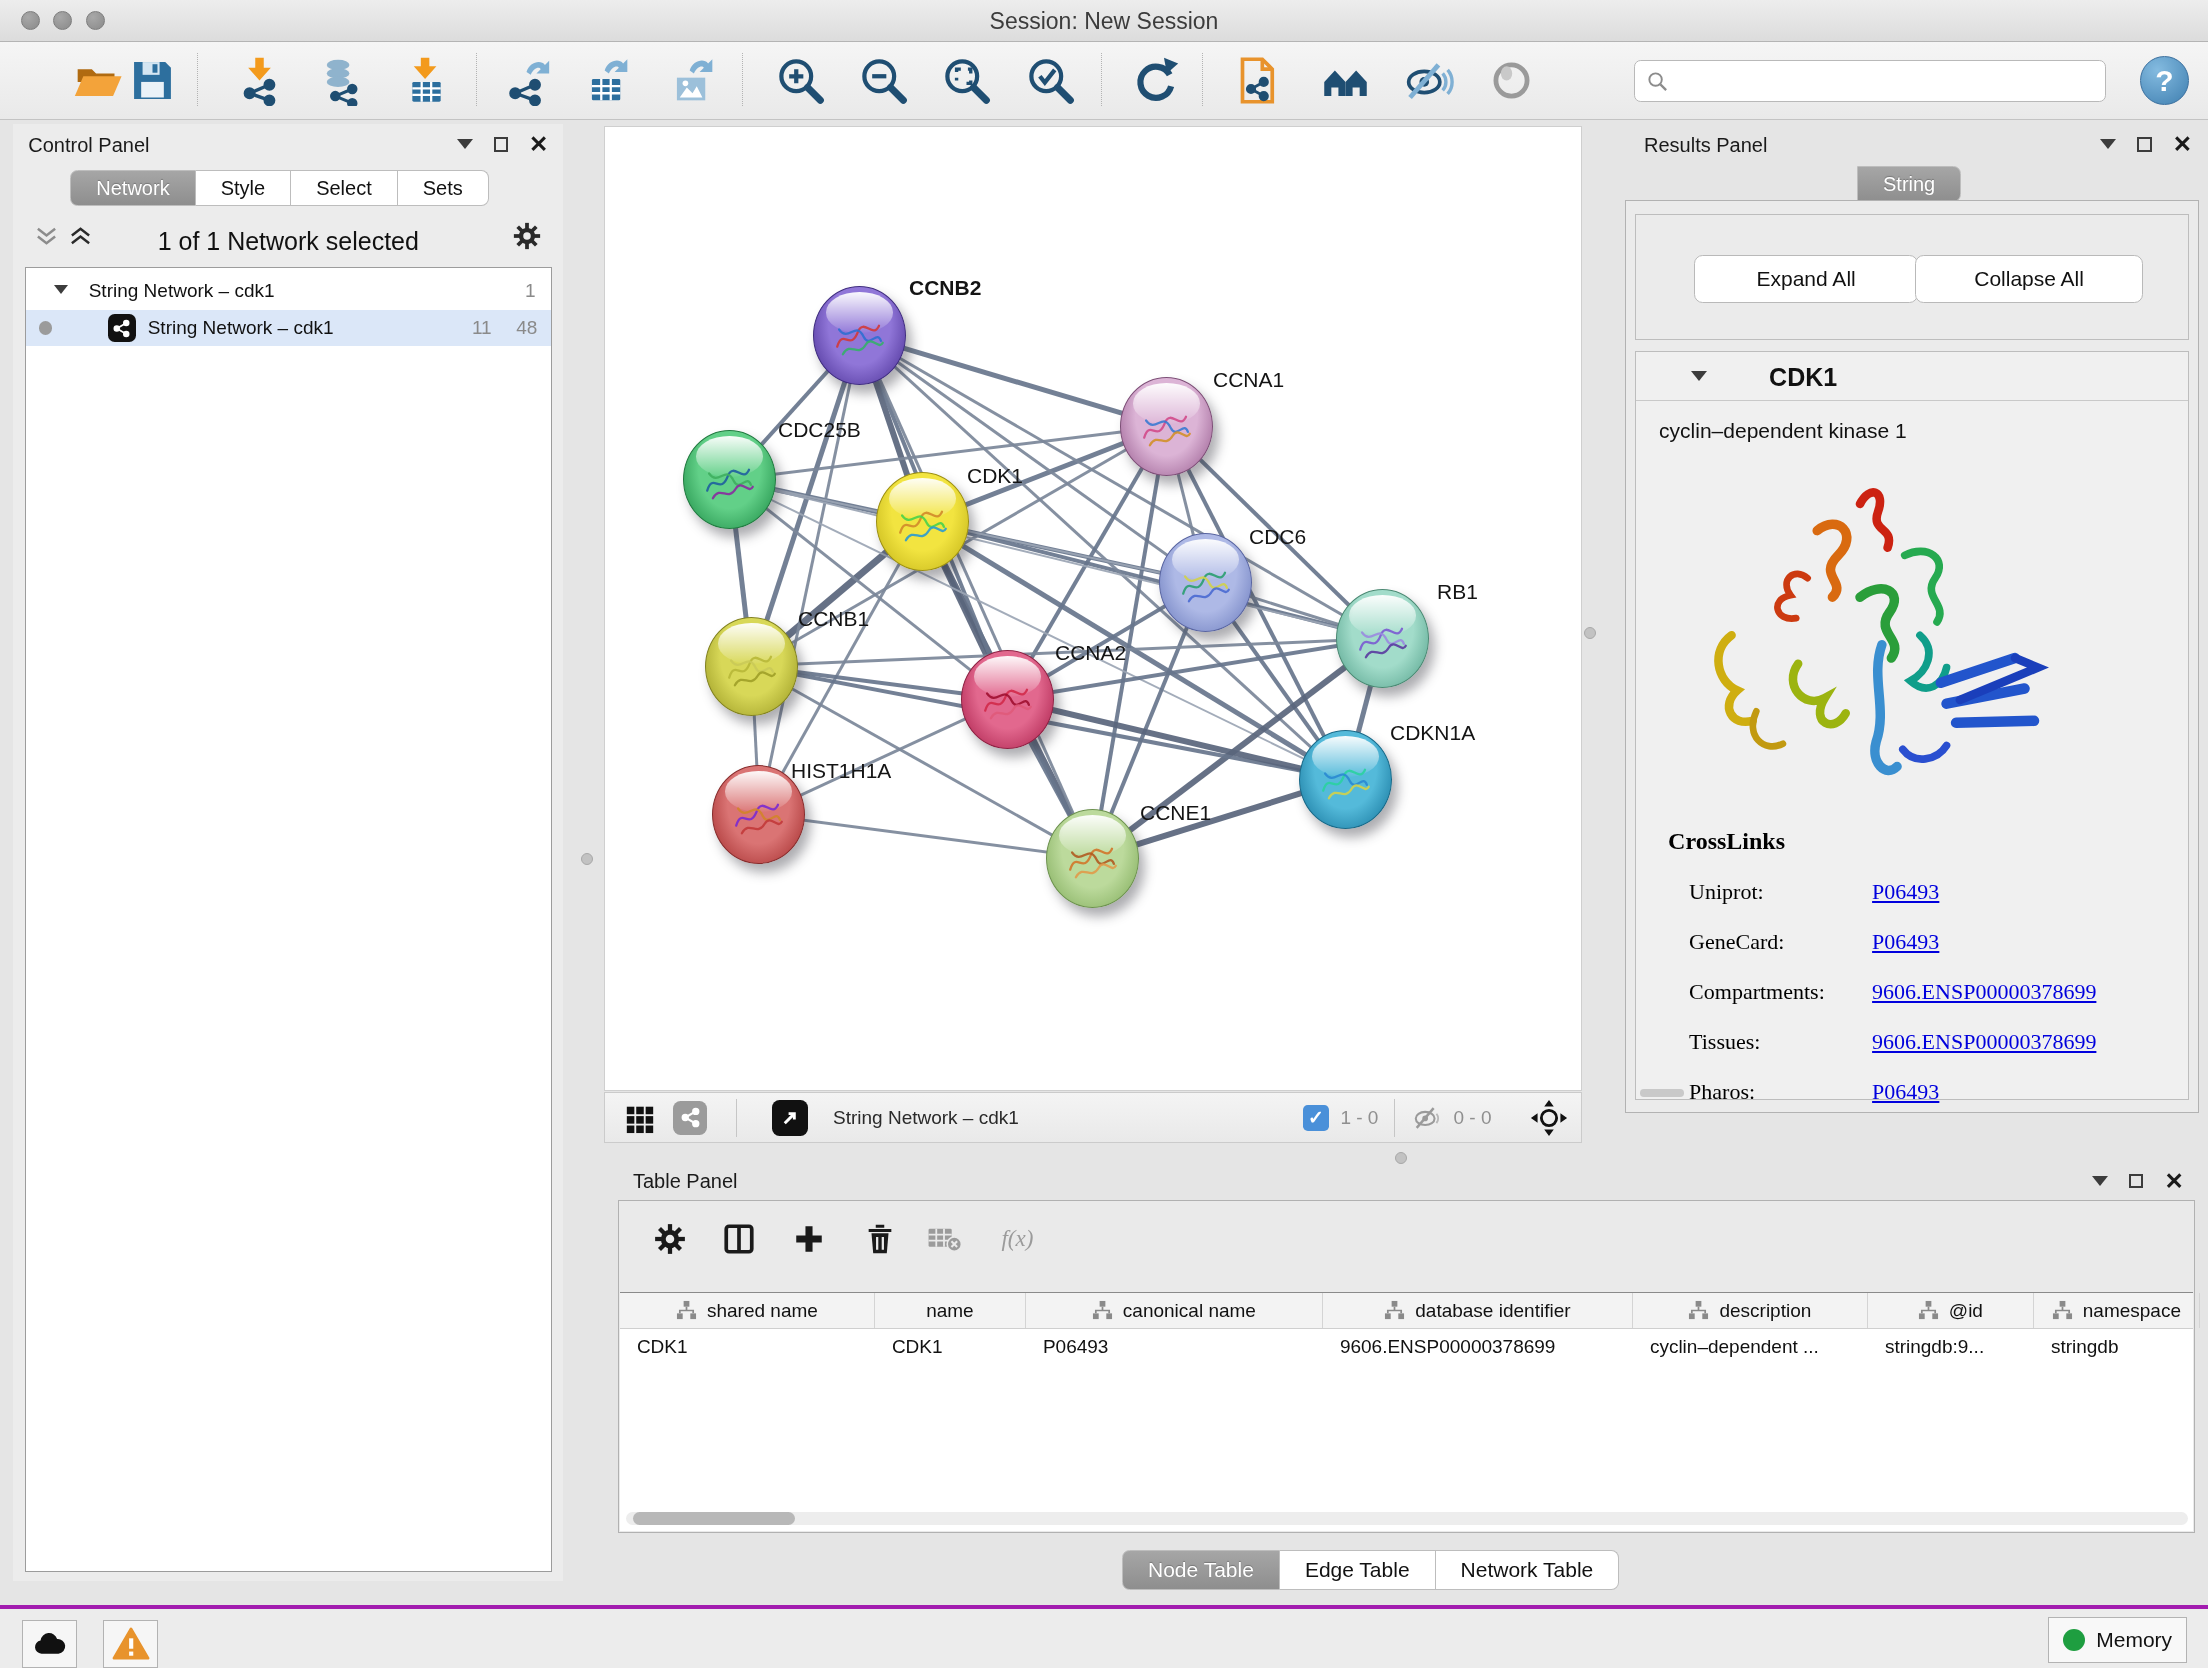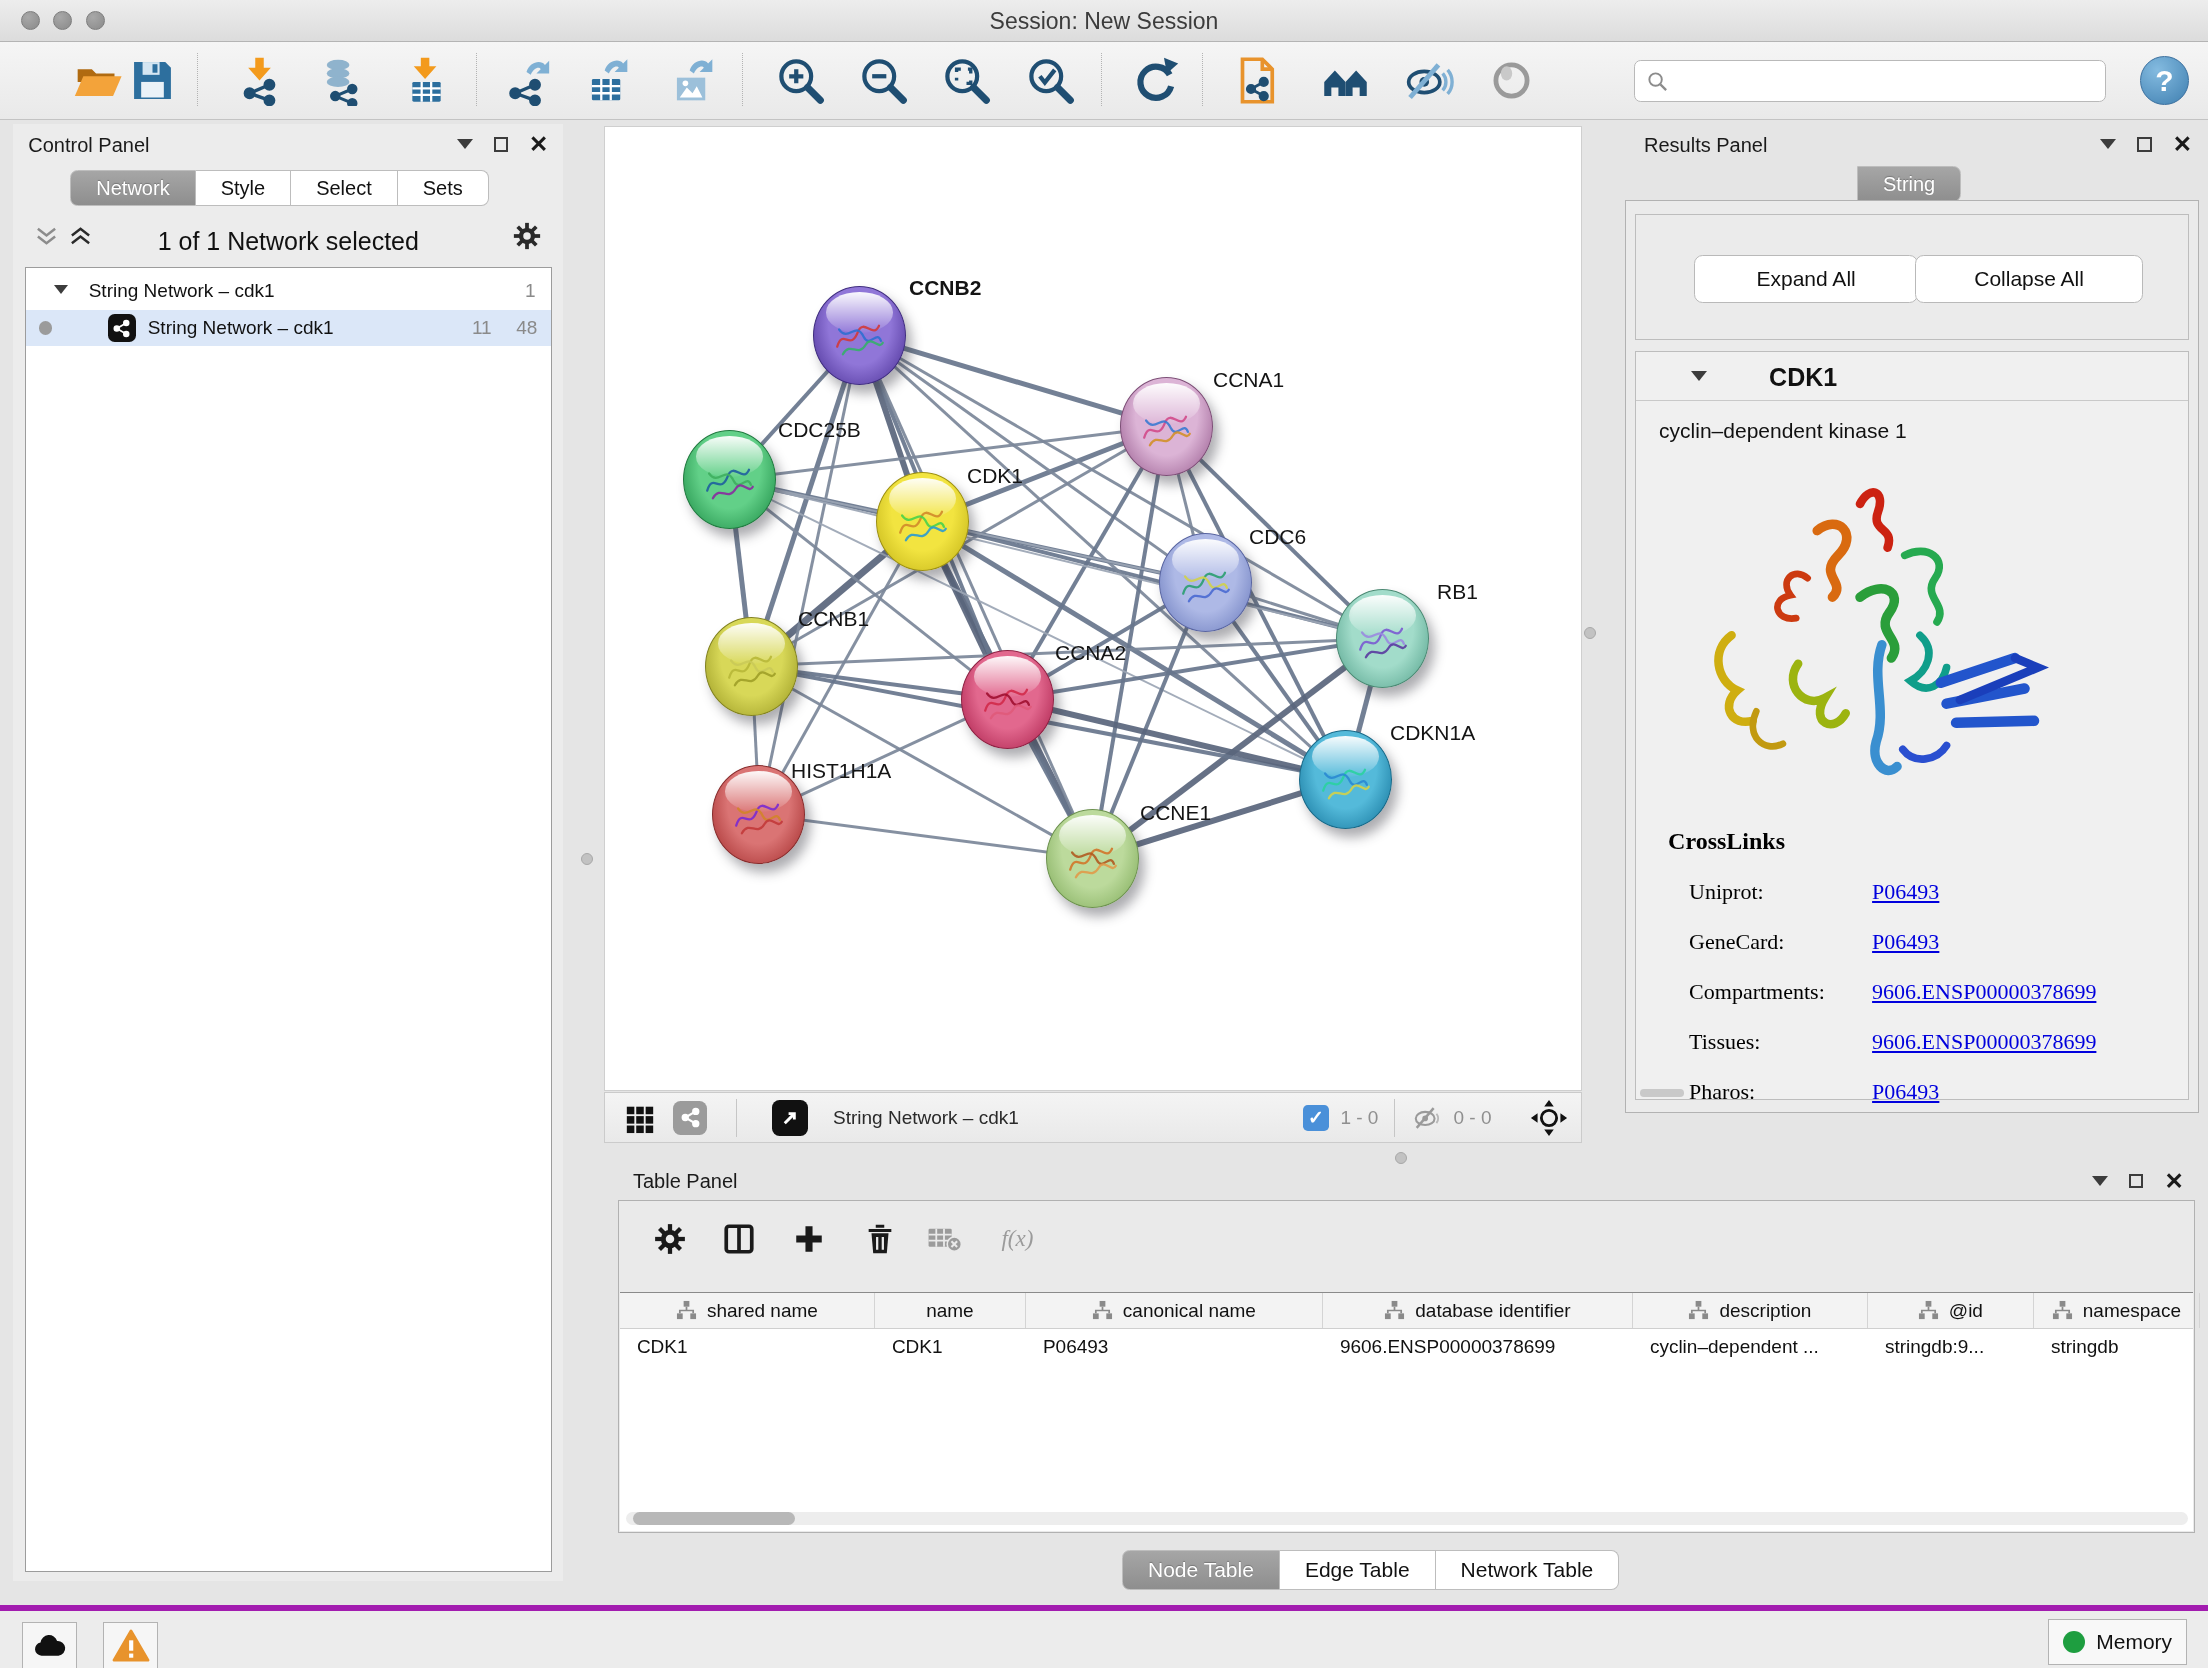--- a/index.html
+++ b/index.html
@@ -108,21 +108,21 @@
   .th { display:flex; align-items:center; justify-content:center; gap:10px; font-size:19px; color:#111;
         border-right:1px solid #d4d4d4; overflow:hidden; white-space:nowrap; flex:none; }
   #tbl-row { display:flex; height:36px; }
   .td { font-size:19px; color:#111; padding-left:17px; line-height:36px; overflow:hidden; white-space:nowrap; flex:none; }
   #tbl-hscroll { position:absolute; left:5.7px; bottom:5.7px; width:1562px; height:13.3px; background:#ededed; border-radius:6.7px; }
   #tbl-hthumb { position:absolute; left:7.6px; top:0; width:162px; height:13.3px; background:#b8b8b8; border-radius:6.7px; }
   #table-tabs { position:absolute; left:506px; top:384px; }
   #table-tabs .seg-btn { height:40px; font-size:21px; }
 
   
-  #statusbar { position:absolute; left:0; top:1605px; width:100%; height:63px; background:#ececec; border-top:6px solid #a21caf; }
+  #statusbar { position:absolute; left:0; top:1605px; width:100%; height:63px; background:#ececec; border-top:4px solid #a21caf; }
   .sb-btn { position:absolute; top:10.5px; width:55px; height:48px; background:#f6f6f6; border:1px solid #b3b3b3;
             display:flex; align-items:center; justify-content:center; cursor:pointer; }
   #memory-btn { position:absolute; right:21px; top:7.6px; width:139px; height:46px; background:#f8f8f8;
                 border:1px solid #b3b3b3; display:flex; align-items:center; justify-content:center; gap:11.4px;
                 font-size:21px; color:#111; cursor:pointer; }
   #memory-btn .dot { width:22px; height:22px; border-radius:50%; background:#1e9e40; }
 
   .hdr-gear { cursor:pointer; }
 </style>
 </head>

